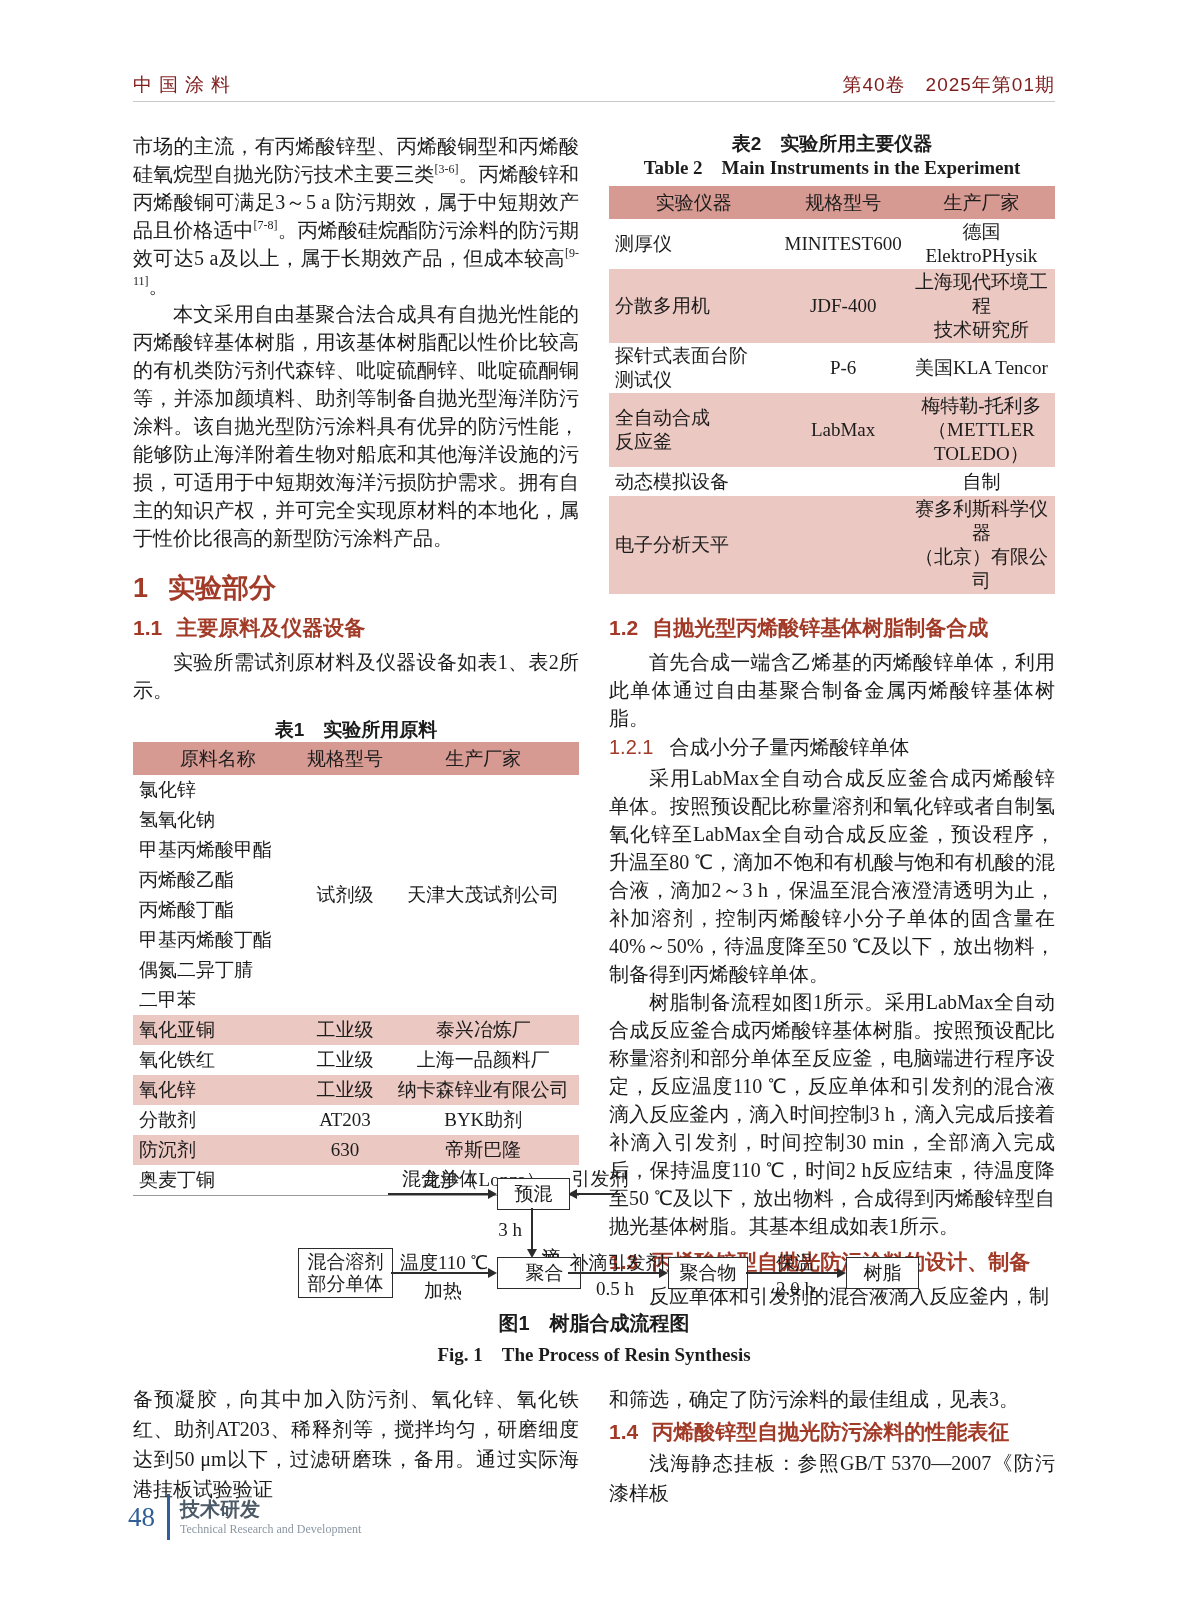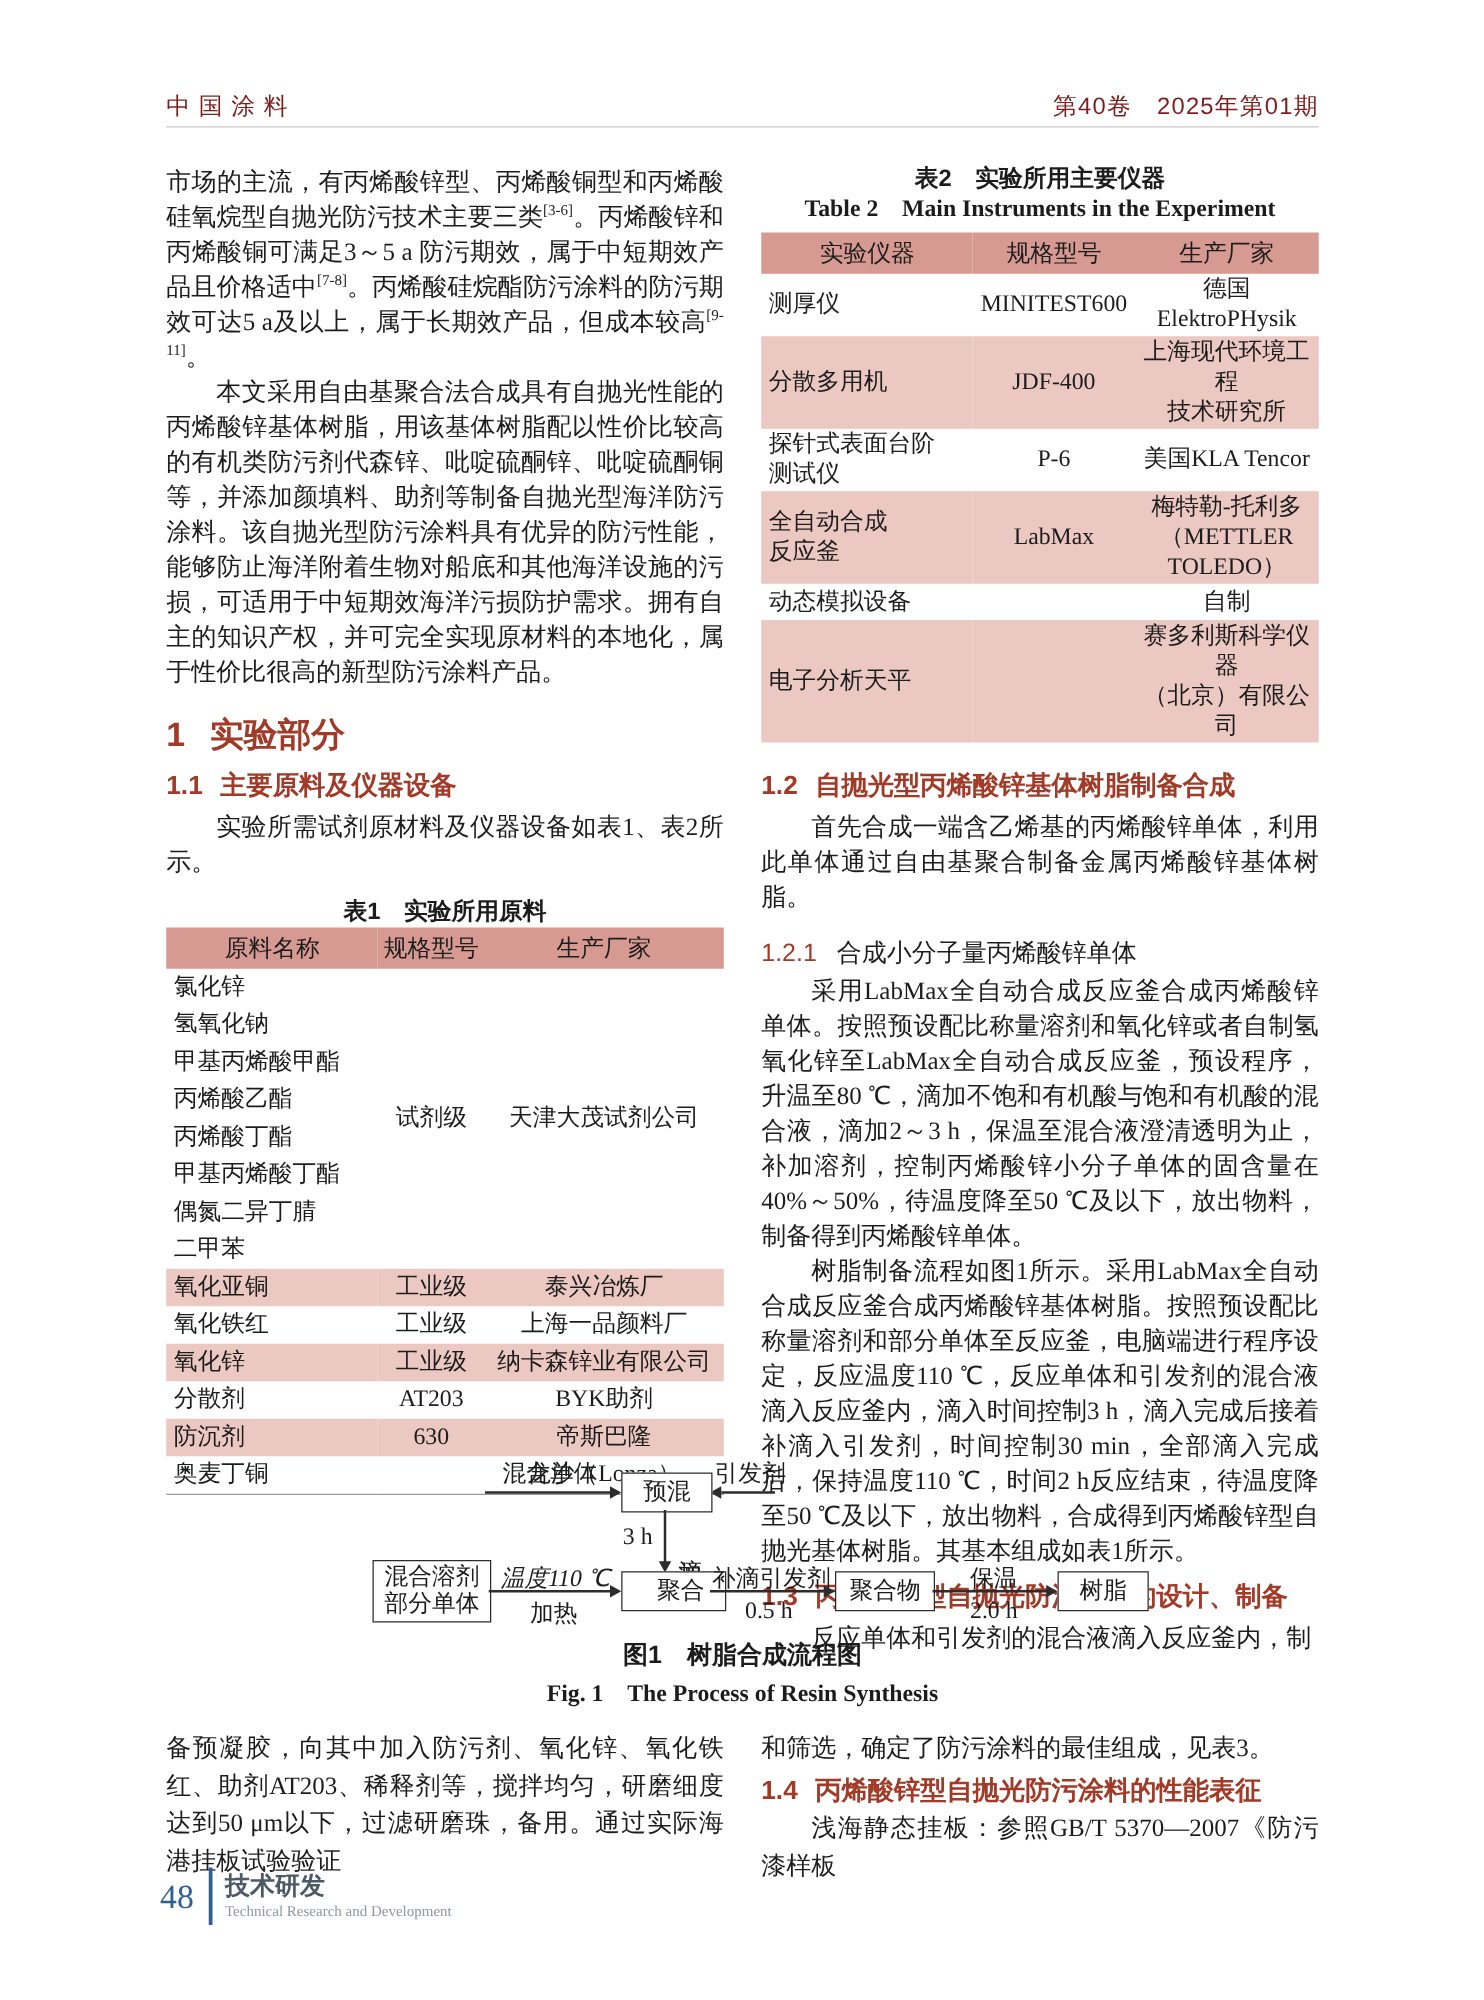--- a/index.html
+++ b/index.html
@@ -27,21 +27,21 @@
   .col p{margin:0;font-size:20px;line-height:28px;}
   p.ind{text-indent:2em;}
   sup.ref{font-size:12px;line-height:0;}
 
   h1.sec{margin:18px 0 6px 0;font-family:"Liberation Sans", sans-serif;
          font-size:27px;color:var(--red);font-weight:bold;}
   h1.sec .num{margin-right:20px;}
   h2.subsec{margin:8px 0 6px 0;font-family:"Liberation Sans", sans-serif;
             font-size:21px;color:var(--red);font-weight:bold;}
   h2.subsec .num{margin-right:14px;}
-  h3.subsub{margin:17px 0 3px 0;font-size:20px;font-weight:normal;}
+  h3.subsub{margin:2px 0 3px 0;font-size:20px;font-weight:normal;}
   h3.subsub .num{color:var(--red);font-family:"Liberation Sans", sans-serif;margin-right:16px;}
   h3.subsub .t{color:var(--ink);}
 
   
   .tbl-cap-zh{margin:14px 0 0 0;text-align:center;font-family:"Liberation Sans", sans-serif;
               font-weight:bold;font-size:19px;line-height:24px;}
   .tbl-cap-en{text-align:center;font-weight:bold;font-size:19px;line-height:24px;margin-bottom:6px;}
   table{width:100%;border-collapse:collapse;font-size:19px;}
   th{background:var(--hdr-pink);font-weight:normal;text-align:center;height:33px;padding:0;}
   td{text-align:center;vertical-align:middle;height:28px;padding:1px 0;line-height:24px;}
@@ -241,21 +241,21 @@
 
     <div class="fbox" style="left:217px;top:12px;width:71px;height:30px;">预混</div>
 
     <div class="fline" style="left:251px;top:42px;width:1.5px;height:43px;"></div>
     <div class="ah ah-d" style="left:247px;top:83px;"></div>
     <div class="flabel" style="left:192px;top:53px;width:50px;text-align:right;">3 h</div>
     <div class="flabel vert" style="left:258px;top:46px;height:44px;">滴加</div>
 
     <div class="fbox pre" style="left:18px;top:82px;width:93px;height:48px;">混合溶剂
 部分单体</div>
-    <div class="flabel" style="left:108px;top:84px;width:112px;font-style:italic;">温度110 ℃</div>
+    <div class="flabel" style="left:108px;top:84px;width:112px;">温度110 ℃</div>
     <div class="flabel" style="left:130px;top:112px;width:66px;">加热</div>
     <div class="fline" style="left:111px;top:106px;width:99px;height:1.5px;"></div>
     <div class="ah ah-r" style="left:208px;top:102px;"></div>
     <div class="fbox" style="left:217px;top:91px;width:71px;height:30px;padding-left:11px;">聚合</div>
     <div class="flabel" style="left:282px;top:84px;width:110px;">补滴引发剂</div>
     <div class="flabel" style="left:305px;top:112px;width:60px;">0.5 h</div>
     <div class="fline" style="left:288px;top:106px;width:93px;height:1.5px;"></div>
     <div class="ah ah-r" style="left:379px;top:102px;"></div>
     <div class="fbox" style="left:388px;top:91px;width:78px;height:30px;">聚合物</div>
     <div class="flabel" style="left:480px;top:84px;width:70px;">保温</div>

